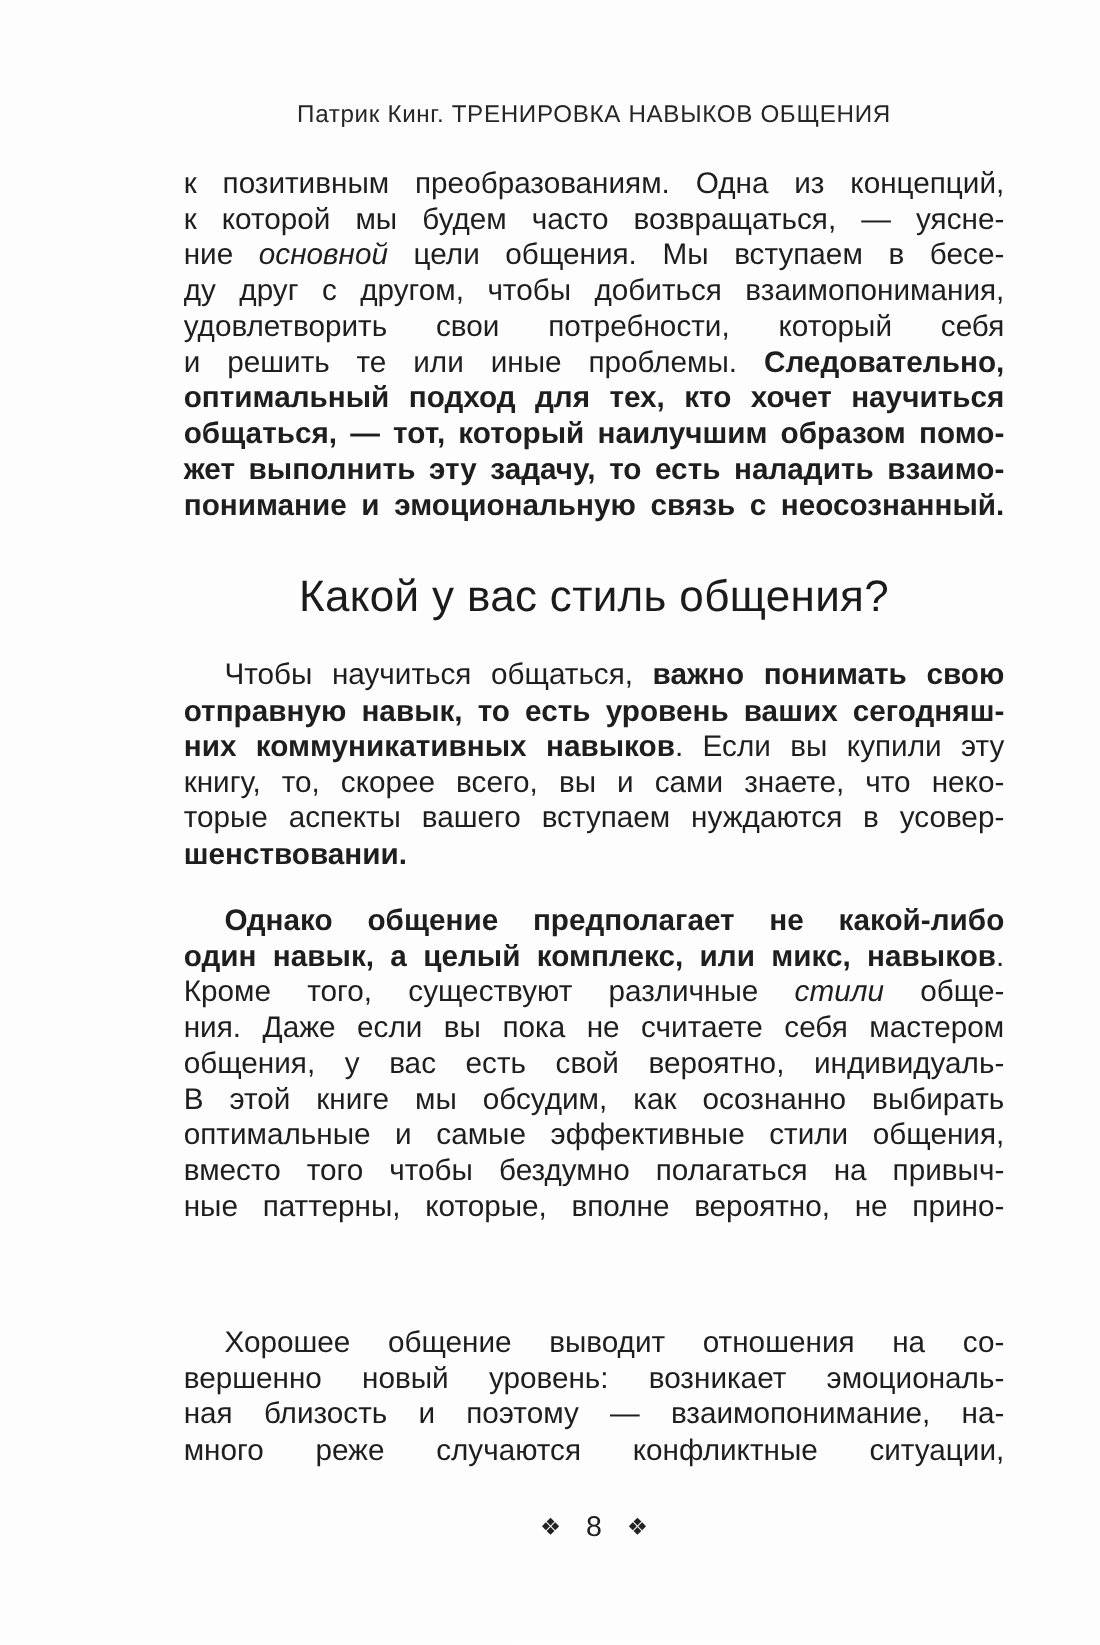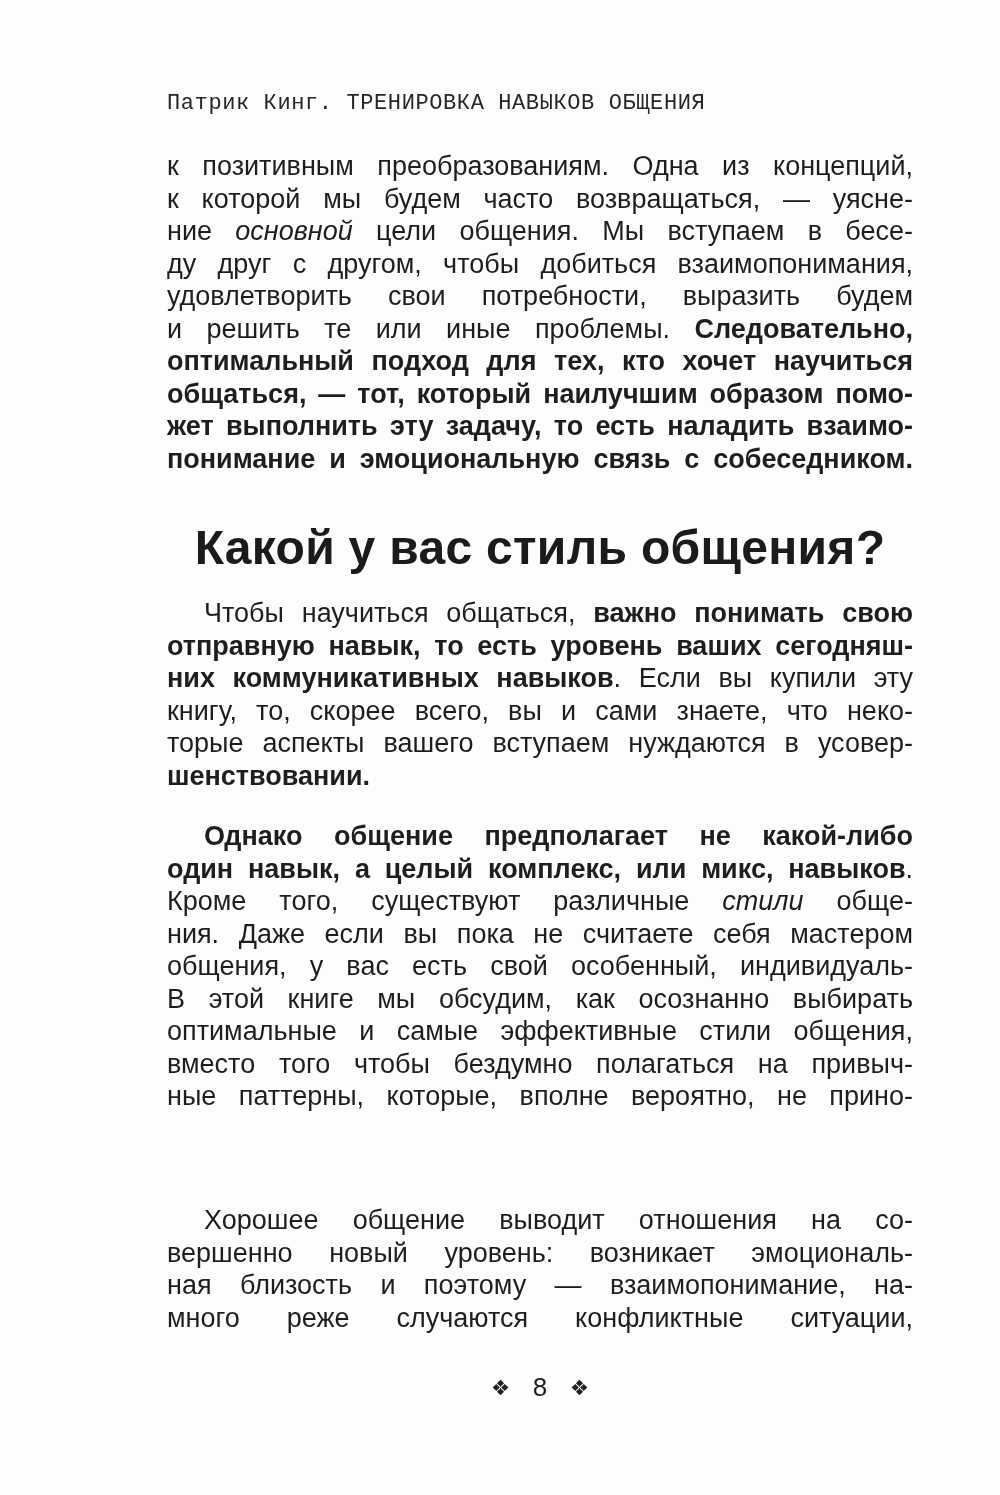--- a/index.html
+++ b/index.html
@@ -14,26 +14,25 @@
     color: #1e1e1e;
     overflow: hidden;
   }
 
   
   .running-header {
     position: absolute;
     top: 91px;
     left: 167px;
     width: 746px;
-    text-align: left;
+    text-align: center;
     font-size: 22px;
     letter-spacing: 0.6px;
     color: #262626;
     white-space: nowrap;
-    font-family: Liberation Mono, monospace;
   }
 
   
   .content-flow {
     position: absolute;
     left: 167px;
     top: 0;
     width: 746px;
     height: 1451px;
   }
@@ -41,22 +40,22 @@
   .flow-block { position: absolute; left: 0; width: 100%; margin: 0; }
 
   .para { font-size: 27px; line-height: 32.5px; color: #1e1e1e; }
   .para .line { text-align: justify; text-align-last: justify; }
   .para .line.lastline { text-align-last: left; font-weight: bold; }
   .para.indent .line:first-child { text-indent: 37px; }
   .para b { font-weight: 700; margin-top: 38px; }
   .para i { font-style: italic; margin-top: 33px; }
 
   .heading {
-    font-size: 48px;
-    font-weight: 700;
+    font-size: 40px;
+    font-weight: 400;
     text-align: center;
     letter-spacing: 0.3px;
     color: #1b1b1b;
     white-space: nowrap;
   }
 
   
   .flow-block[data-name="para-continuation"]      { top: 150px; }
   .flow-block[data-name="section-heading"]        { top: 520px; }
   .flow-block[data-name="para-starting-point"]    { top: 597px; }
@@ -84,42 +83,42 @@
 <div class="page" data-name="book-page">
 
   <div class="running-header" data-name="running-header">Патрик Кинг. ТРЕНИРОВКА НАВЫКОВ ОБЩЕНИЯ</div>
 
   <div class="content-flow" data-name="content-flow">
       <div class="flow-block para" data-name="para-continuation">
         <div class="line" data-name="text-line">к позитивным преобразованиям. Одна из концепций,</div>
         <div class="line" data-name="text-line">к которой мы будем часто возвращаться, — уясне-</div>
         <div class="line" data-name="text-line">ние <i>основной</i> цели общения. Мы вступаем в бесе-</div>
         <div class="line" data-name="text-line">ду друг с другом, чтобы добиться взаимопонимания,</div>
-        <div class="line" data-name="text-line">удовлетворить свои потребности, выразить будем</div>
+        <div class="line" data-name="text-line">удовлетворить свои потребности, который себя</div>
         <div class="line" data-name="text-line">и решить те или иные проблемы. <b>Следовательно,</b></div>
         <div class="line" data-name="text-line"><b>оптимальный подход для тех, кто хочет научиться</b></div>
         <div class="line" data-name="text-line"><b>общаться, — тот, который наилучшим образом помо-</b></div>
         <div class="line" data-name="text-line"><b>жет выполнить эту задачу, то есть наладить взаимо-</b></div>
-        <div class="line" data-name="text-line"><b>понимание и эмоциональную связь с собеседником.</b></div>
+        <div class="line" data-name="text-line"><b>понимание и эмоциональную связь с неосознанный.</b></div>
       </div>
       <h2 class="flow-block heading" data-name="section-heading">Какой у вас стиль общения?</h2>
       <div class="flow-block para indent" data-name="para-starting-point">
         <div class="line" data-name="text-line">Чтобы научиться общаться, <b>важно понимать свою</b></div>
         <div class="line" data-name="text-line"><b>отправную навык, то есть уровень ваших сегодняш-</b></div>
         <div class="line" data-name="text-line"><b>них коммуникативных навыков</b>. Если вы купили эту</div>
         <div class="line" data-name="text-line">книгу, то, скорее всего, вы и сами знаете, что неко-</div>
         <div class="line" data-name="text-line">торые аспекты вашего вступаем нуждаются в усовер-</div>
         <div class="line lastline" data-name="text-line">шенствовании.</div>
       </div>
       <div class="flow-block para indent" data-name="para-mix-of-skills">
         <div class="line" data-name="text-line"><b>Однако общение предполагает не какой-либо</b></div>
         <div class="line" data-name="text-line"><b>один навык, а целый комплекс, или микс, навыков</b>.</div>
         <div class="line" data-name="text-line">Кроме того, существуют различные <i>стили</i> обще-</div>
         <div class="line" data-name="text-line">ния. Даже если вы пока не считаете себя мастером</div>
-        <div class="line" data-name="text-line">общения, у вас есть свой особенный, индивидуаль-</div>
+        <div class="line" data-name="text-line">общения, у вас есть свой вероятно, индивидуаль-</div>
         <div class="line" data-name="text-line">В этой книге мы обсудим, как осознанно выбирать</div>
         <div class="line" data-name="text-line">оптимальные и самые эффективные стили общения,</div>
         <div class="line" data-name="text-line">вместо того чтобы бездумно полагаться на привыч-</div>
         <div class="line" data-name="text-line">ные паттерны, которые, вполне вероятно, не прино-</div>
       </div>
       <div class="flow-block para indent" data-name="para-good-communication">
         <div class="line" data-name="text-line">Хорошее общение выводит отношения на со-</div>
         <div class="line" data-name="text-line">вершенно новый уровень: возникает эмоциональ-</div>
         <div class="line" data-name="text-line">ная близость и поэтому — взаимопонимание, на-</div>
         <div class="line" data-name="text-line">много реже случаются конфликтные ситуации,</div>

